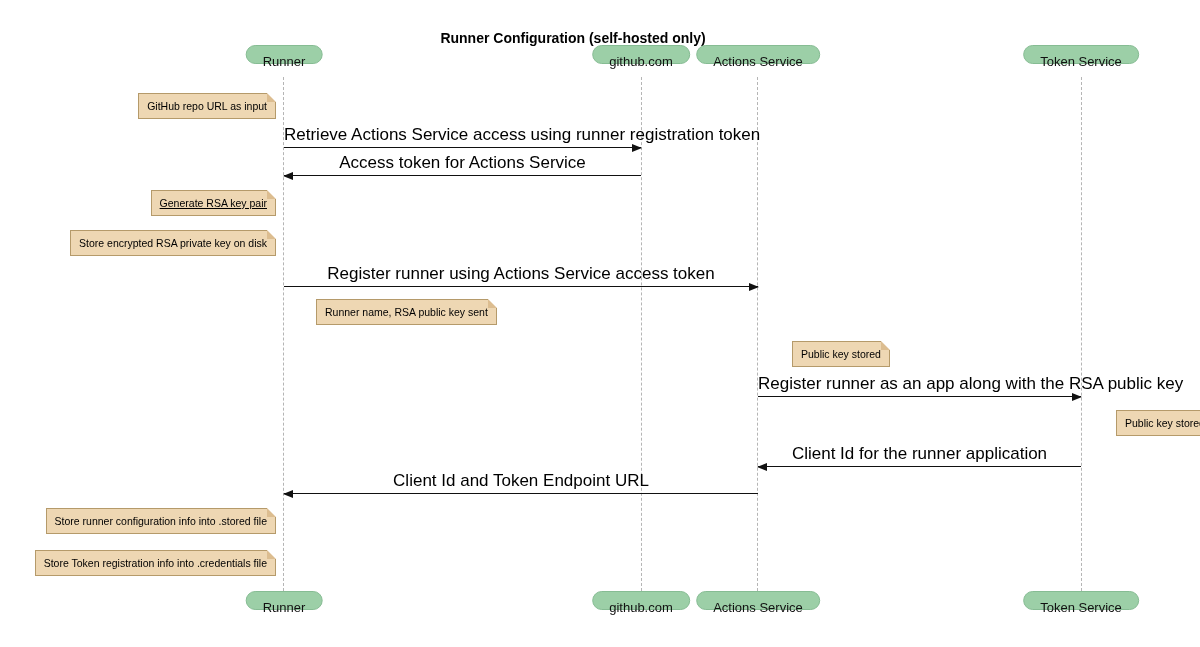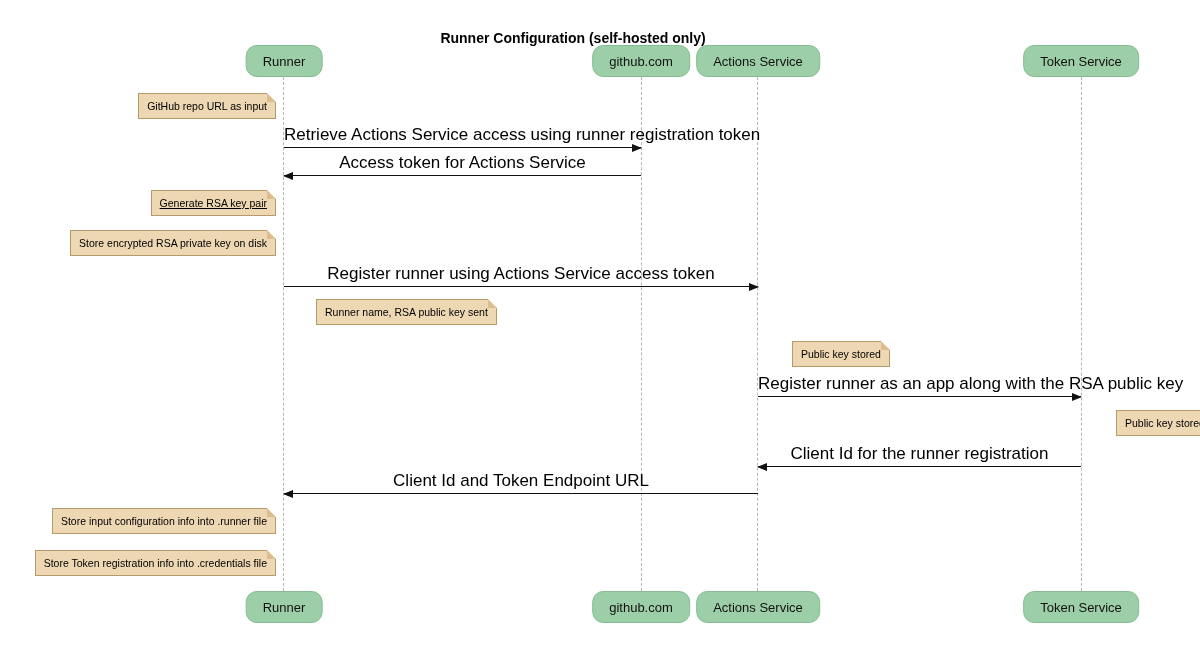--- a/index.html
+++ b/index.html
@@ -20,21 +20,21 @@
     position:absolute;transform:translateX(-50%);
     font-size:14px;font-weight:bold;white-space:nowrap;color:#000;
   }
 
   .lifeline{
     position:absolute;width:0;border-left:1px dashed var(--lifeline);
   }
 
   .participant{
     position:absolute;transform:translateX(-50%);
-    height:32px;line-height:32px;padding:0 16px;
+    height:19px;line-height:32px;padding:0 16px;
     background:var(--participant-fill);
     border:1px solid var(--participant-border);
     border-radius:11px;
     font-size:13px;white-space:nowrap;text-align:center;
     box-sizing:border-box;
   }
 
   .msg{position:absolute;height:0;}
   .msg .line{position:absolute;left:0;right:0;top:0;border-top:1px solid var(--arrow);}
   .msg .label{
@@ -96,38 +96,38 @@
     <div class="head"></div>
   </div>
 
   <div class="msg right" style="left:758px;top:396px;width:323px;">
     <div class="label">Register runner as an app along with the RSA public key</div>
     <div class="line"></div>
     <div class="head"></div>
   </div>
 
   <div class="msg left" style="left:758px;top:466px;width:323px;">
-    <div class="label">Client Id for the runner registration</div>
+    <div class="label">Client Id for the runner application</div>
     <div class="line"></div>
     <div class="head"></div>
   </div>
 
   <div class="msg left" style="left:284px;top:493px;width:474px;">
     <div class="label">Client Id and Token Endpoint URL</div>
     <div class="line"></div>
     <div class="head"></div>
   </div>
 
   <div class="note" style="right:924px;top:93px;">GitHub repo URL as input</div>
   <div class="note" style="right:924px;top:190px;text-decoration:underline;">Generate RSA key pair</div>
   <div class="note" style="right:924px;top:230px;">Store encrypted RSA private key on disk</div>
   <div class="note" style="left:292px;top:299px;">Runner name, RSA public key sent</div>
   <div class="note" style="left:768px;top:341px;">Public key stored</div>
   <div class="note" style="left:1092px;top:410px;">Public key stored</div>
-  <div class="note" style="right:924px;top:508px;">Store input configuration info into .runner file</div>
+  <div class="note" style="right:924px;top:508px;">Store runner configuration info into .stored file</div>
   <div class="note" style="right:924px;top:550px;">Store Token registration info into .credentials file</div>
 
   <div class="participant" style="left:284px;top:591px;">Runner</div>
   <div class="participant" style="left:641px;top:591px;">github.com</div>
   <div class="participant" style="left:758px;top:591px;">Actions Service</div>
   <div class="participant" style="left:1081px;top:591px;">Token Service</div>
 
 </div>
 
 </body></html>

